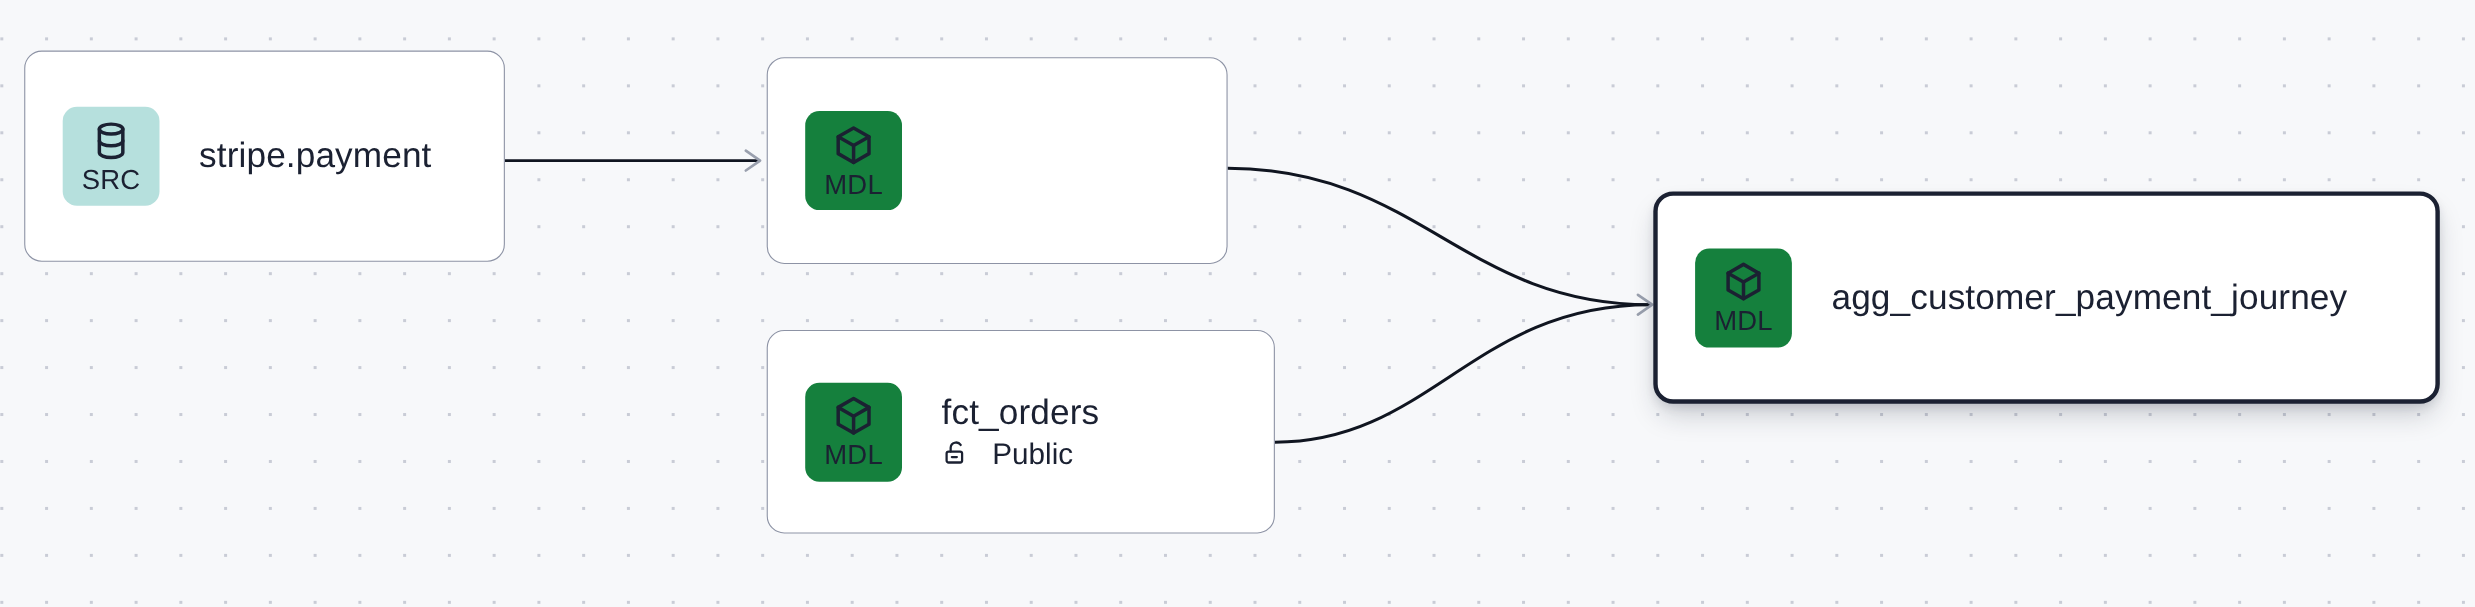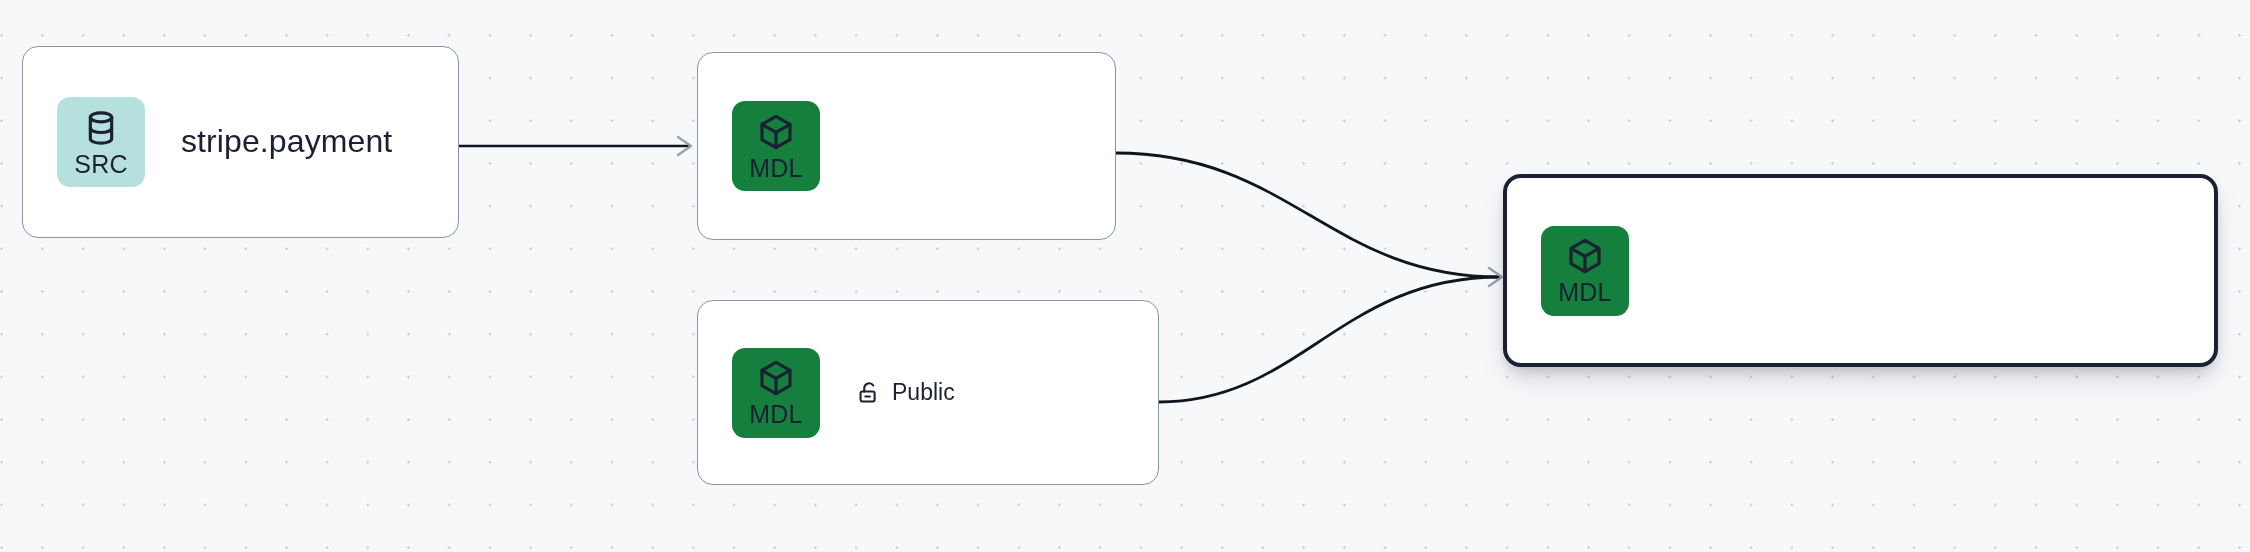--- a/index.html
+++ b/index.html
@@ -70,23 +70,22 @@
   }
   .node-title {
     font-size: 32px;
     line-height: 1.12;
     color: #1b2132;
     white-space: nowrap;
     letter-spacing: 0.1px;
   }
   .node-sub {
     display: flex;
-    align-items: center;
-    gap: 10px;
-    font-size: 23px;
+    gap: 20px;
+    font-size: 27px;
     line-height: 1.1;
     color: #1b2132;
     white-space: nowrap;
   }
   .node-sub svg { display: block; flex: 0 0 auto; }
 </style>
 </head>
 <body>
 
 <div id="canvas">
@@ -137,20 +136,21 @@
       <span>
         <svg width="40" height="40" viewBox="0 0 24 24" fill="none" stroke="#1b2132" stroke-width="1.9" stroke-linecap="round" stroke-linejoin="round">
           <path d="M12 2.6 L20.4 7.4 V16.6 L12 21.4 L3.6 16.6 V7.4 Z"></path>
           <path d="M3.6 7.4 L12 12.2 L20.4 7.4"></path>
           <path d="M12 12.2 V21.4"></path>
         </svg>
       </span>
       <span class="badge-label">MDL</span>
     </div>
     <div class="node-text">
+      <div class="node-title">fct_orders</div>
       <div class="node-sub">
         <span>
           <svg width="26" height="26" viewBox="0 0 24 24" fill="none" stroke="#1b2132" stroke-width="1.9" stroke-linecap="round" stroke-linejoin="round">
             <rect x="4.2" y="10.6" width="13" height="9.2" rx="1.7"></rect>
             <path d="M7.6 10.6 V7.4 a4.6 4.6 0 0 1 8.4 -2.3"></path>
             <path d="M8.6 15.2 h4.2"></path>
           </svg>
         </span>
         <span>Public</span>
       </div>
@@ -161,15 +161,18 @@
     <div class="badge mdl">
       <span>
         <svg width="40" height="40" viewBox="0 0 24 24" fill="none" stroke="#1b2132" stroke-width="1.9" stroke-linecap="round" stroke-linejoin="round">
           <path d="M12 2.6 L20.4 7.4 V16.6 L12 21.4 L3.6 16.6 V7.4 Z"></path>
           <path d="M3.6 7.4 L12 12.2 L20.4 7.4"></path>
           <path d="M12 12.2 V21.4"></path>
         </svg>
       </span>
       <span class="badge-label">MDL</span>
     </div>
+    <div class="node-text">
+      <div class="node-title">agg_customer_payment_journey</div>
+    </div>
   </div>
 
 </div>
 
 </body></html>

